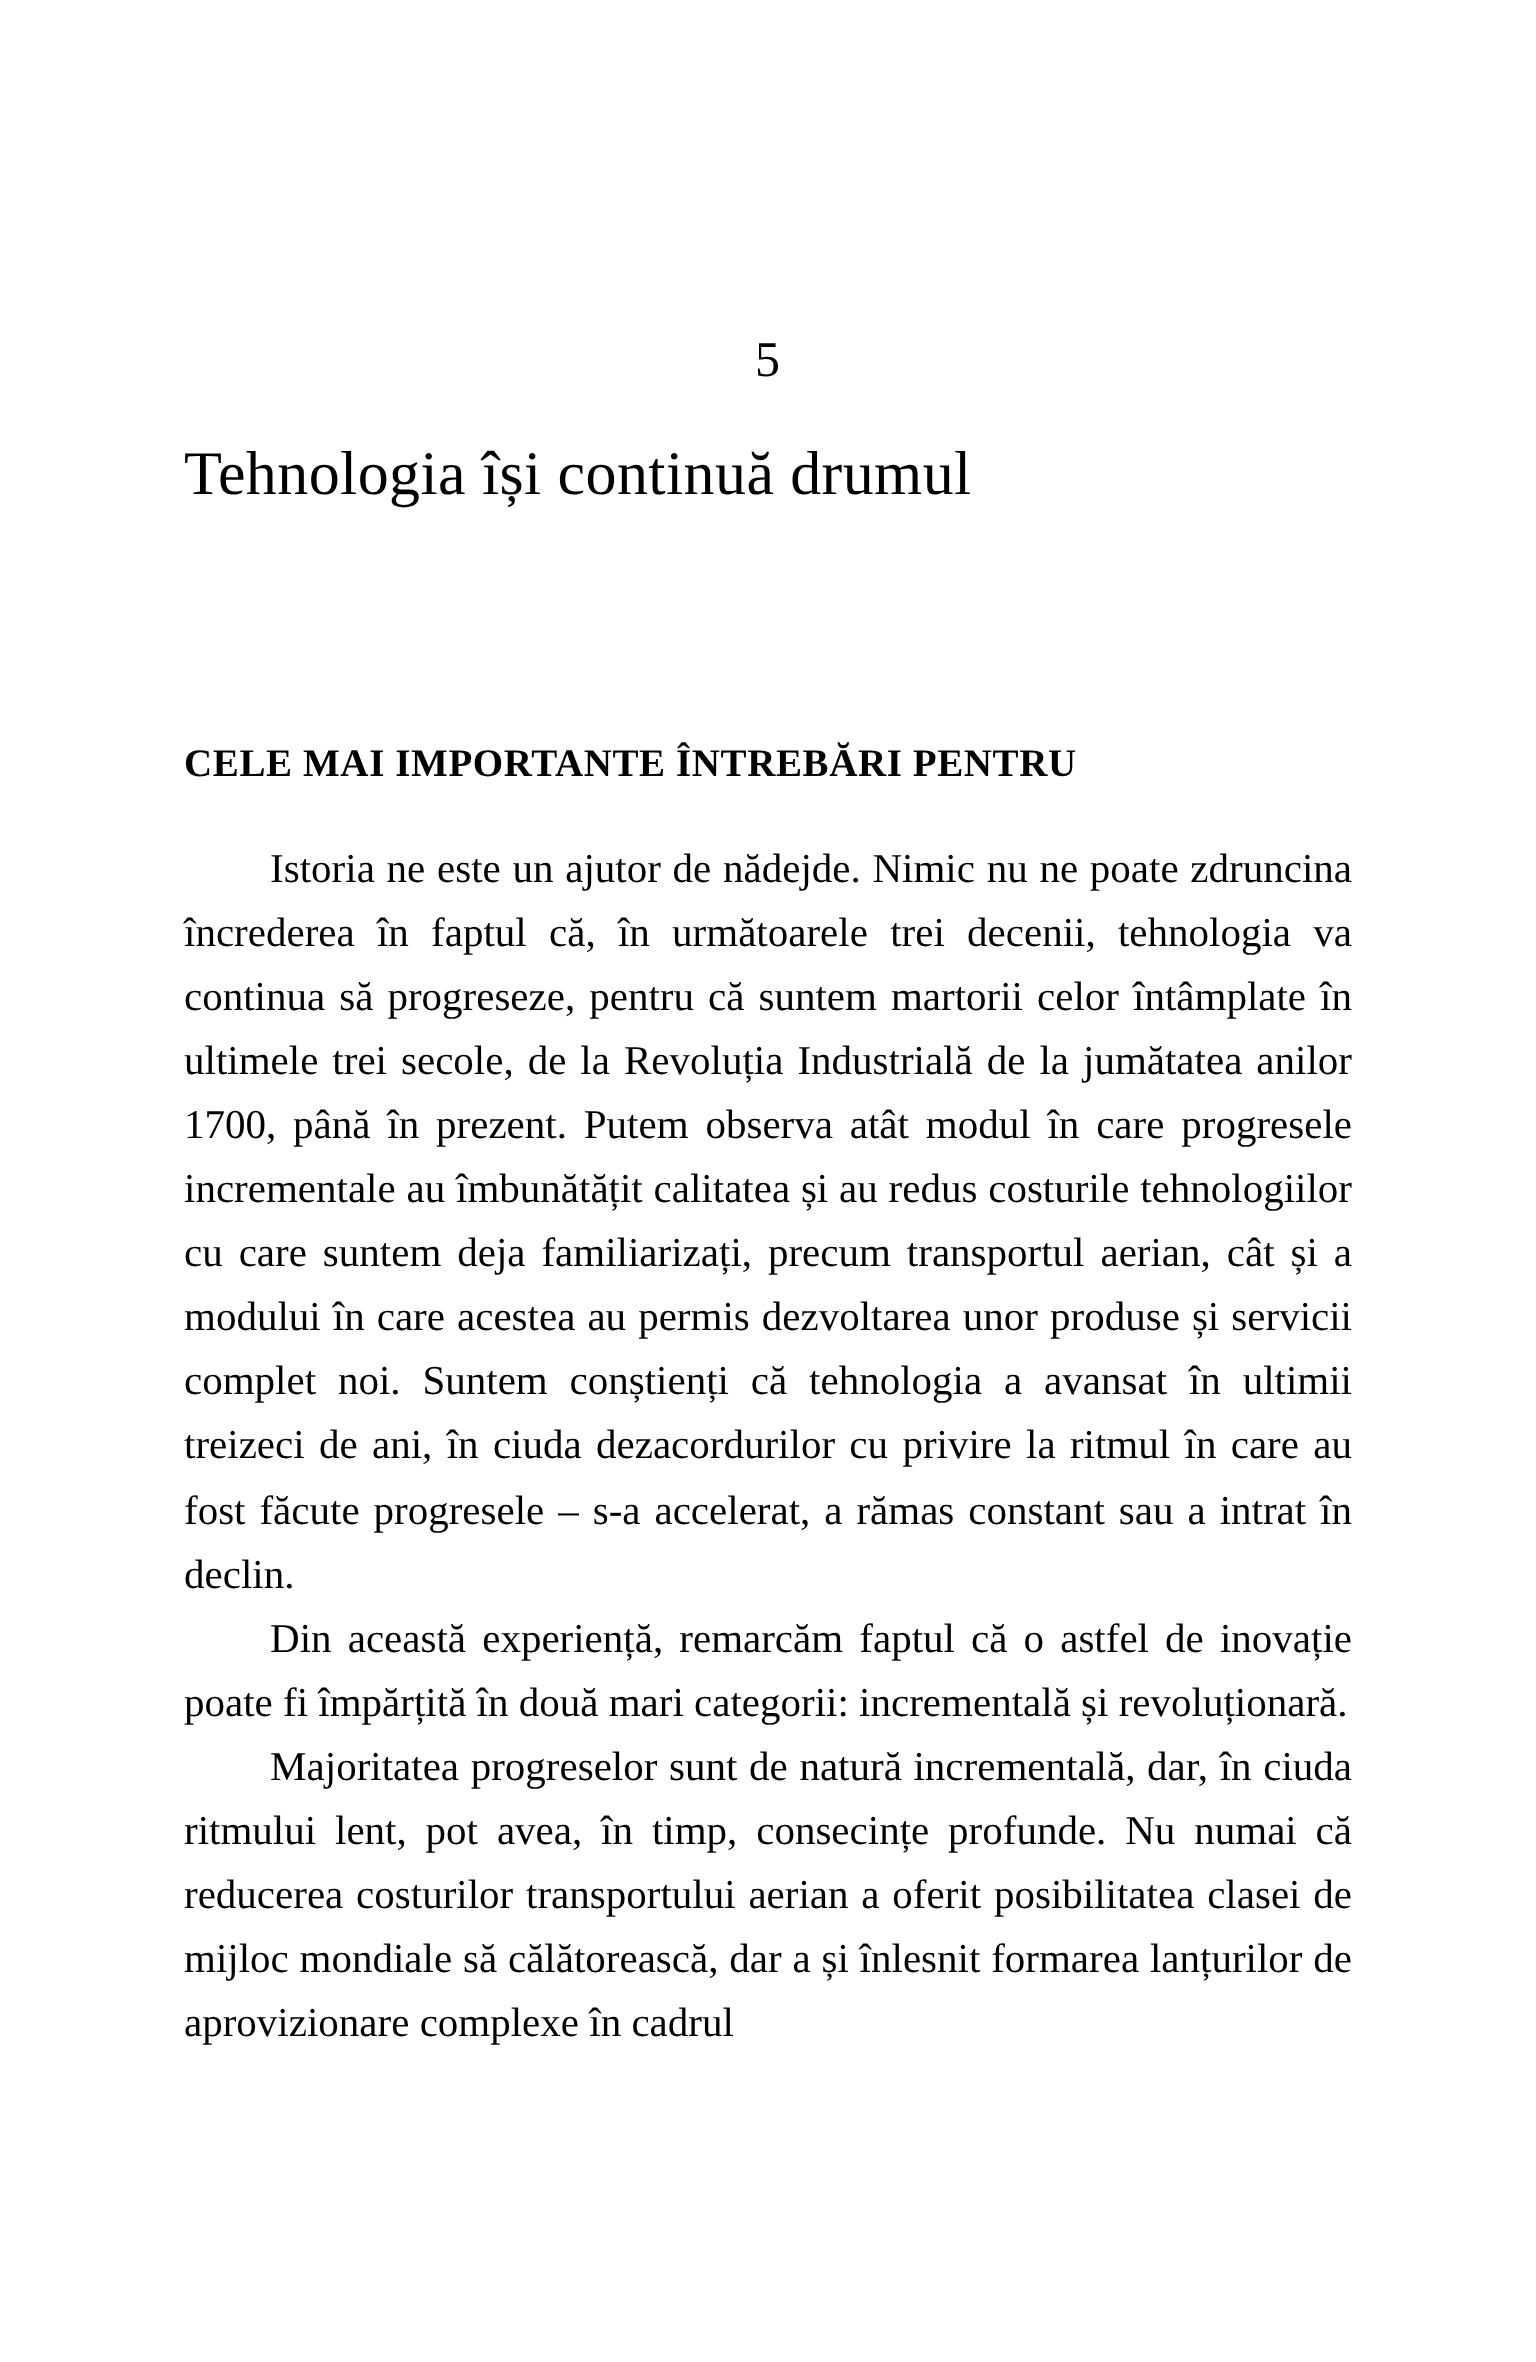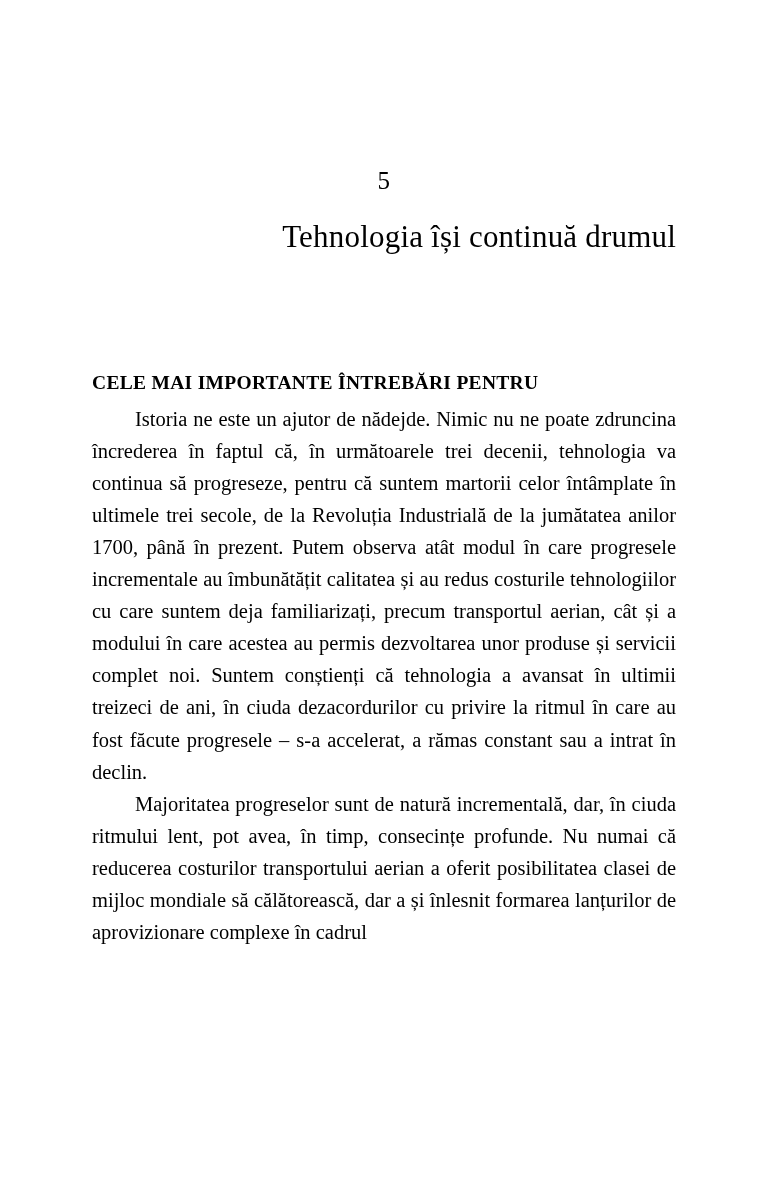--- a/index.html
+++ b/index.html
@@ -23,36 +23,36 @@
   }
   .chapter-number {
     margin-top: 168px;
     text-align: center;
     font-size: 25px;
     line-height: 1;
     letter-spacing: 0.5px;
   }
   .chapter-title {
     margin-top: 25px;
-    text-align: right;
+    text-align: left;
     font-size: 31px;
     line-height: 1.2;
     font-weight: normal;
     letter-spacing: 0.2px;
   }
   .section-heading {
     margin-top: 112px;
     text-align: left;
     font-size: 19.5px;
     font-weight: bold;
     line-height: 1.62;
     letter-spacing: 0.3px;
   }
   .body-text {
-    margin-top: 4px;
+    margin-top: 20px;
     font-size: 20.5px;
     line-height: 1.565;
     text-align: justify;
     text-justify: inter-word;
     hyphens: manual;
   }
   .body-text p {
     margin: 0;
     text-indent: 2.1em;
   }
@@ -68,16 +68,17 @@
   <div class="chapter-number">5</div>
 
   <h1 class="chapter-title">Tehnologia își continuă drumul</h1>
 
   <div class="section-heading">
     <div>CELE MAI IMPORTANTE ÎNTREBĂRI PENTRU</div>
   </div>
 
   <div class="body-text">
     <p>Istoria ne este un ajutor de nădejde. Nimic nu ne poate zdruncina încrederea în faptul că, în următoarele trei decenii, tehnologia va continua să progreseze, pentru că suntem martorii celor întâmplate în ultimele trei secole, de la Revoluția Industrială de la jumătatea anilor 1700, până în prezent. Putem observa atât modul în care progresele incrementale au îmbunătățit calitatea și au redus costurile tehnologiilor cu care suntem deja familiarizați, precum transportul aerian, cât și a modului în care acestea au permis dezvoltarea unor produse și servicii complet noi. Suntem conștienți că tehnologia a avansat în ultimii treizeci de ani, în ciuda dezacordurilor cu privire la ritmul în care au fost făcute progresele – s-a accelerat, a rămas constant sau a intrat în declin.</p>
+    <p>Din această experiență, remarcăm faptul că o astfel de inovație poate fi împărțită în două mari categorii: incrementală și revoluționară.</p>
     <p class="last">Majoritatea progreselor sunt de natură incrementală, dar, în ciuda ritmului lent, pot avea, în timp, consecințe profunde. Nu numai că reducerea costurilor transportului aerian a oferit posibilitatea clasei de mijloc mondiale să călătorească, dar a și înlesnit formarea lanțurilor de aprovizionare complexe în cadrul</p>
   </div>
 
 </div>
 
 </body></html>

